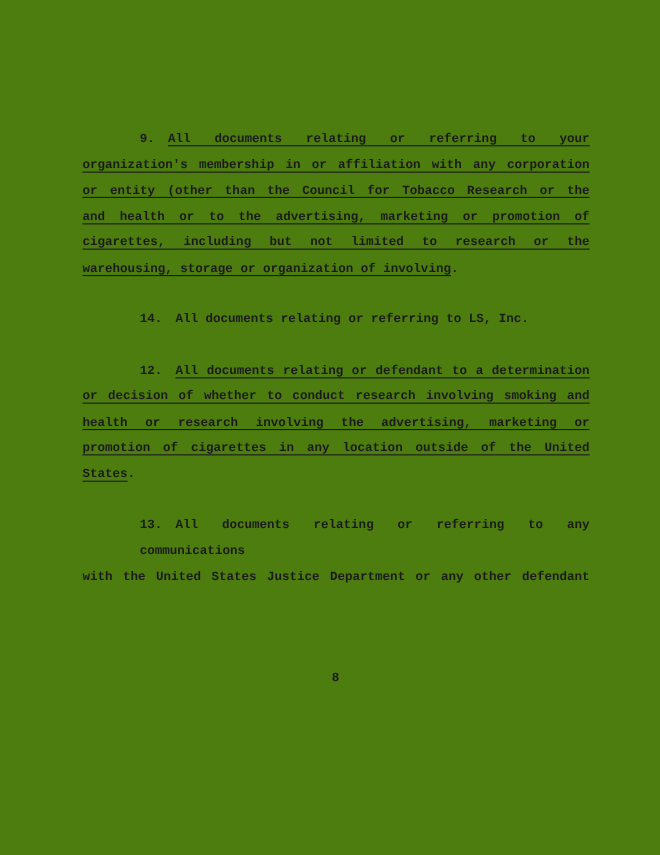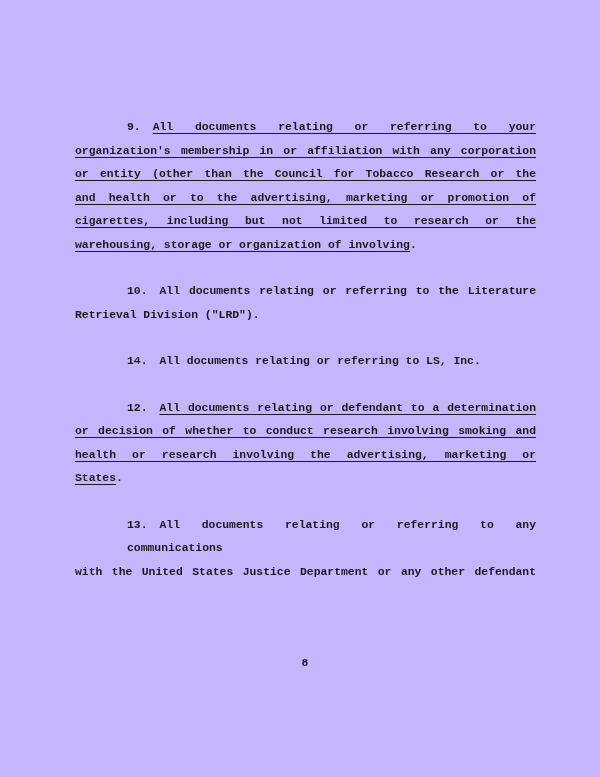--- a/index.html
+++ b/index.html
@@ -4,21 +4,21 @@
 <style>
   html, body {
     margin: 0;
     padding: 0;
     background: #ffffff;
   }
   .page {
     position: relative;
     width: 600px;
     height: 777px;
-    background: #c4b5fd;
+    background: #4d7c0f;
     box-sizing: border-box;
     padding: 116px 64px 0 75px;
     font-family: "Liberation Mono", "DejaVu Sans Mono", monospace;
     font-size: 11.4px;
     font-weight: bold;
     color: #1b1b1b;
     line-height: 23.5px;
     overflow: hidden;
   }
   .para {
@@ -60,33 +60,30 @@
 
   <div class="para">
     <div class="line first"><span class="num">9.</span><span class="u">All documents relating or referring to your</span></div>
     <div class="line"><span class="u">organization's membership in or affiliation with any corporation</span></div>
     <div class="line"><span class="u">or entity (other than the Council for Tobacco Research or the</span></div>
     <div class="line"><span class="u">and health or to the advertising, marketing or promotion of</span></div>
     <div class="line"><span class="u">cigarettes, including but not limited to research or the</span></div>
     <div class="line last"><span class="u">warehousing, storage or organization of involving</span><span class="suffix">.</span></div>
   </div>
 
-  <div class="para">
-    <div class="line first"><span class="num">10.</span><span>All documents relating or referring to the Literature</span></div>
-    <div class="line last"><span>Retrieval Division ("LRD").</span><span class="suffix"></span></div>
-  </div>
 
   <div class="para">
     <div class="line first last"><span class="num">14.</span><span>All documents relating or referring to LS, Inc.</span><span class="suffix"></span></div>
   </div>
 
   <div class="para">
     <div class="line first"><span class="num">12.</span><span class="u">All documents relating or defendant to a determination</span></div>
     <div class="line"><span class="u">or decision of whether to conduct research involving smoking and</span></div>
     <div class="line"><span class="u">health or research involving the advertising, marketing or</span></div>
+    <div class="line"><span class="u">promotion of cigarettes in any location outside of the United</span></div>
     <div class="line last"><span class="u">States</span><span class="suffix">.</span></div>
   </div>
 
   <div class="para">
     <div class="line first"><span class="num">13.</span><span>All documents relating or referring to any communications</span></div>
     <div class="line"><span>with the United States Justice Department or any other defendant</span></div>
   </div>
 
   <div class="page-num">8</div>
 

